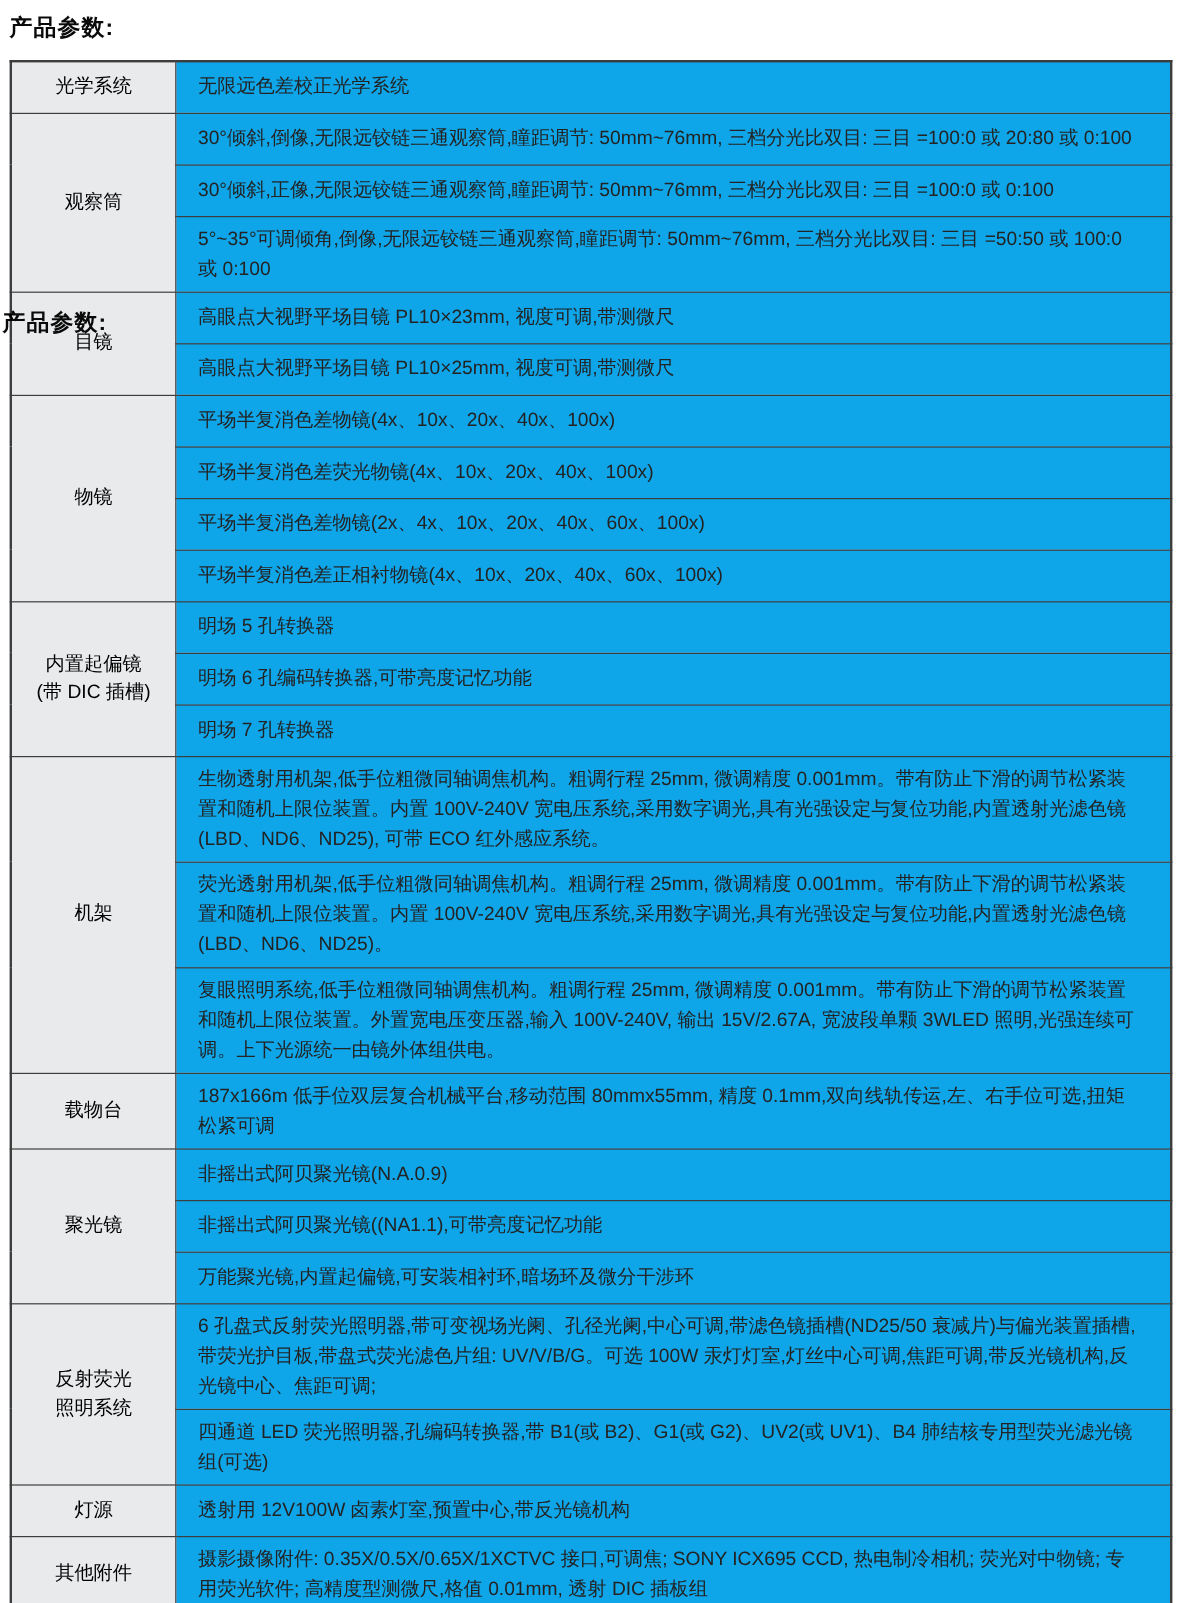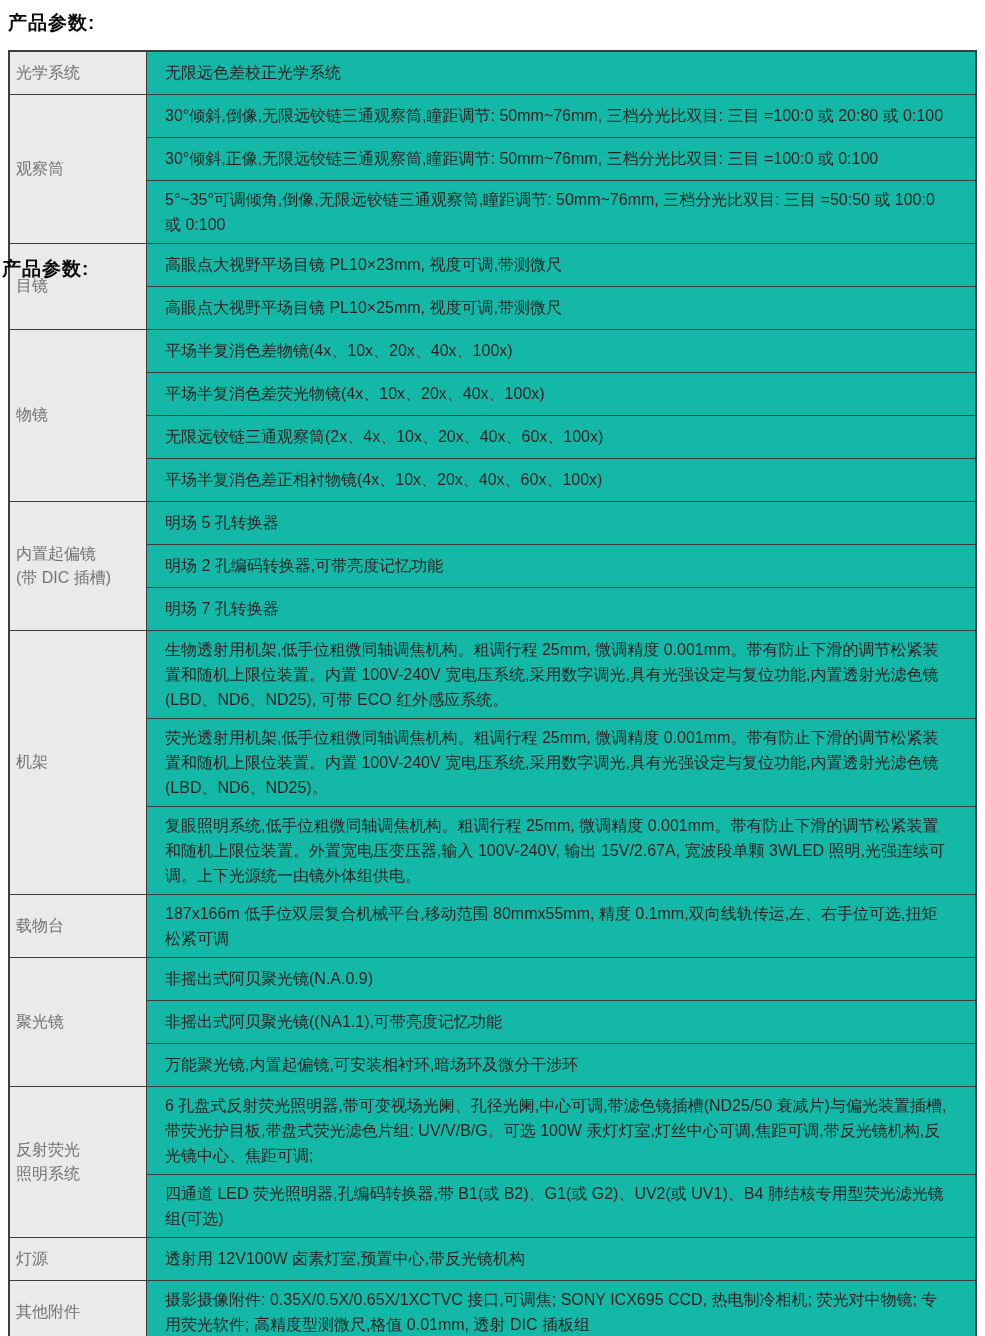--- a/index.html
+++ b/index.html
@@ -31,33 +31,33 @@
     border: 2px solid var(--border, #3d3d3d);
   }
   table.spec td {
     border: 1px solid var(--border, #3d3d3d);
     font-size: 16px;
     vertical-align: middle;
   }
   td.label {
     width: 124px;
     background: var(--label-bg, #e8eaeb);
-    text-align: left;
+    text-align: center;
     padding: 4px 6px;
     line-height: 24px;
     white-space: pre-line;
-    color: #737373;
+    color: #000000;
   }
   td.val {
     padding: 6px 26px 6px 18px;
     line-height: 25px;
     height: 43px;
     box-sizing: border-box;
     color: #232323;
-    background: #14b8a6;
+    background: #0ea5e9;
   }
   .overlay-title {
     position: absolute;
     left: 2px;
     top: 256px;
     font-size: 19px;
     font-weight: bold;
     color: #0a0a0a;
     letter-spacing: 1px;
     pointer-events: none;
@@ -94,32 +94,32 @@
           <td class="val">高眼点大视野平场目镜 PL10×25mm, 视度可调,带测微尺</td>
         </tr>
         <tr>
           <td class="label" rowspan="4">物镜</td>
           <td class="val">平场半复消色差物镜(4x、10x、20x、40x、100x)</td>
         </tr>
         <tr>
           <td class="val">平场半复消色差荧光物镜(4x、10x、20x、40x、100x)</td>
         </tr>
         <tr>
-          <td class="val">无限远铰链三通观察筒(2x、4x、10x、20x、40x、60x、100x)</td>
+          <td class="val">平场半复消色差物镜(2x、4x、10x、20x、40x、60x、100x)</td>
         </tr>
         <tr>
           <td class="val">平场半复消色差正相衬物镜(4x、10x、20x、40x、60x、100x)</td>
         </tr>
         <tr>
           <td class="label" rowspan="3">内置起偏镜
 (带 DIC 插槽)</td>
           <td class="val">明场 5 孔转换器</td>
         </tr>
         <tr>
-          <td class="val">明场 2 孔编码转换器,可带亮度记忆功能</td>
+          <td class="val">明场 6 孔编码转换器,可带亮度记忆功能</td>
         </tr>
         <tr>
           <td class="val">明场 7 孔转换器</td>
         </tr>
         <tr>
           <td class="label" rowspan="3">机架</td>
           <td class="val">生物透射用机架,低手位粗微同轴调焦机构。粗调行程 25mm, 微调精度 0.001mm。带有防止下滑的调节松紧装置和随机上限位装置。内置 100V-240V 宽电压系统,采用数字调光,具有光强设定与复位功能,内置透射光滤色镜(LBD、ND6、ND25), 可带 ECO 红外感应系统。</td>
         </tr>
         <tr>
           <td class="val">荧光透射用机架,低手位粗微同轴调焦机构。粗调行程 25mm, 微调精度 0.001mm。带有防止下滑的调节松紧装置和随机上限位装置。内置 100V-240V 宽电压系统,采用数字调光,具有光强设定与复位功能,内置透射光滤色镜(LBD、ND6、ND25)。</td>

